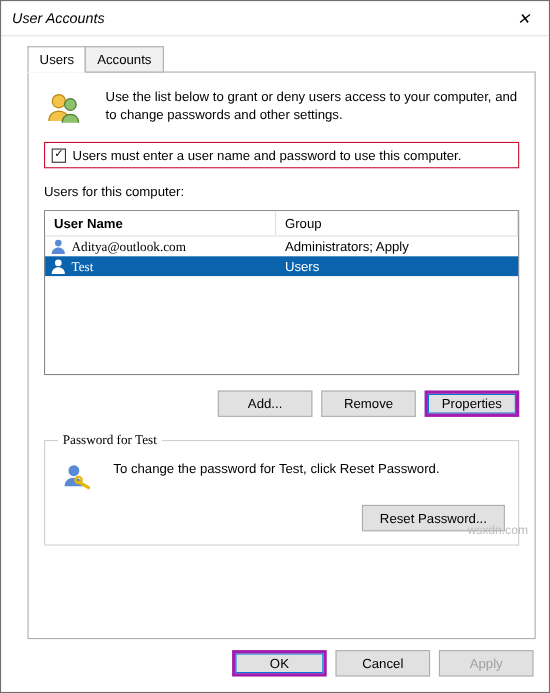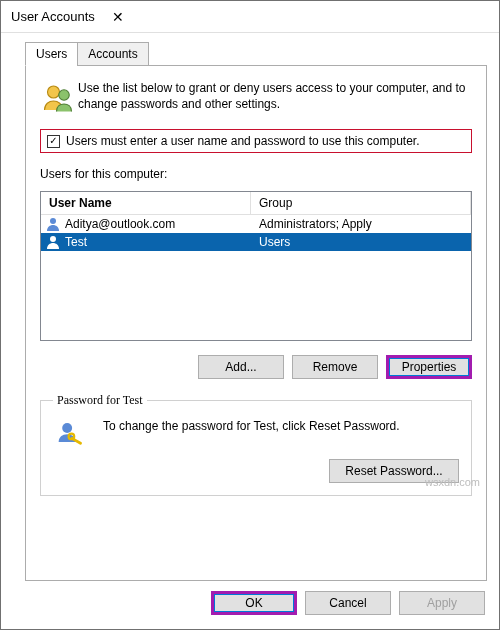--- a/index.html
+++ b/index.html
@@ -18,23 +18,24 @@
     height: 630px;
     border: 1px solid #707070;
     background: #fff;
     display: flex;
     flex-direction: column;
   }
   .titlebar {
     height: 32px;
     display: flex;
     align-items: center;
-    justify-content: flex-start;
+    justify-content: space-between;
     padding-left: 10px;
     border-bottom: 1px solid #e0e0e0;
+    font-style: italic;
   }
   .titlebar-title { font-size: 13px; }
   .titlebar-close {
     width: 46px;
     height: 32px;
     display: flex;
     align-items: center;
     justify-content: center;
     font-size: 14px;
     font-family: Arial, sans-serif;
@@ -67,21 +68,21 @@
     flex: 1;
     padding: 14px 14px 10px 14px;
     display: flex;
     flex-direction: column;
     gap: 10px;
     position: relative;
     z-index: 1;
   }
   .intro {
     display: flex;
-    gap: 2px;
+    gap: 20px;
     align-items: flex-start;
   }
   .intro-icon svg { width: 36px; height: 36px; }
   .intro-text { flex: 1; line-height: 1.35; }
   .check-row {
     border: 1px solid #c8102e;
     padding: 4px 6px;
     display: flex;
     align-items: center;
     gap: 6px;
@@ -117,20 +118,21 @@
     display: flex;
     align-items: center;
     padding: 1px 0;
   }
   .row .cell-user {
     width: 210px;
     display: flex;
     align-items: center;
     gap: 4px;
     padding-left: 4px;
+    font-family: Liberation Serif, serif;
   }
   .row .cell-group { flex: 1; padding-left: 8px; }
   .row.selected {
     background: #0a64ad;
     color: #fff;
   }
   .usericon {
     width: 16px; height: 16px;
     display: inline-flex;
   }

